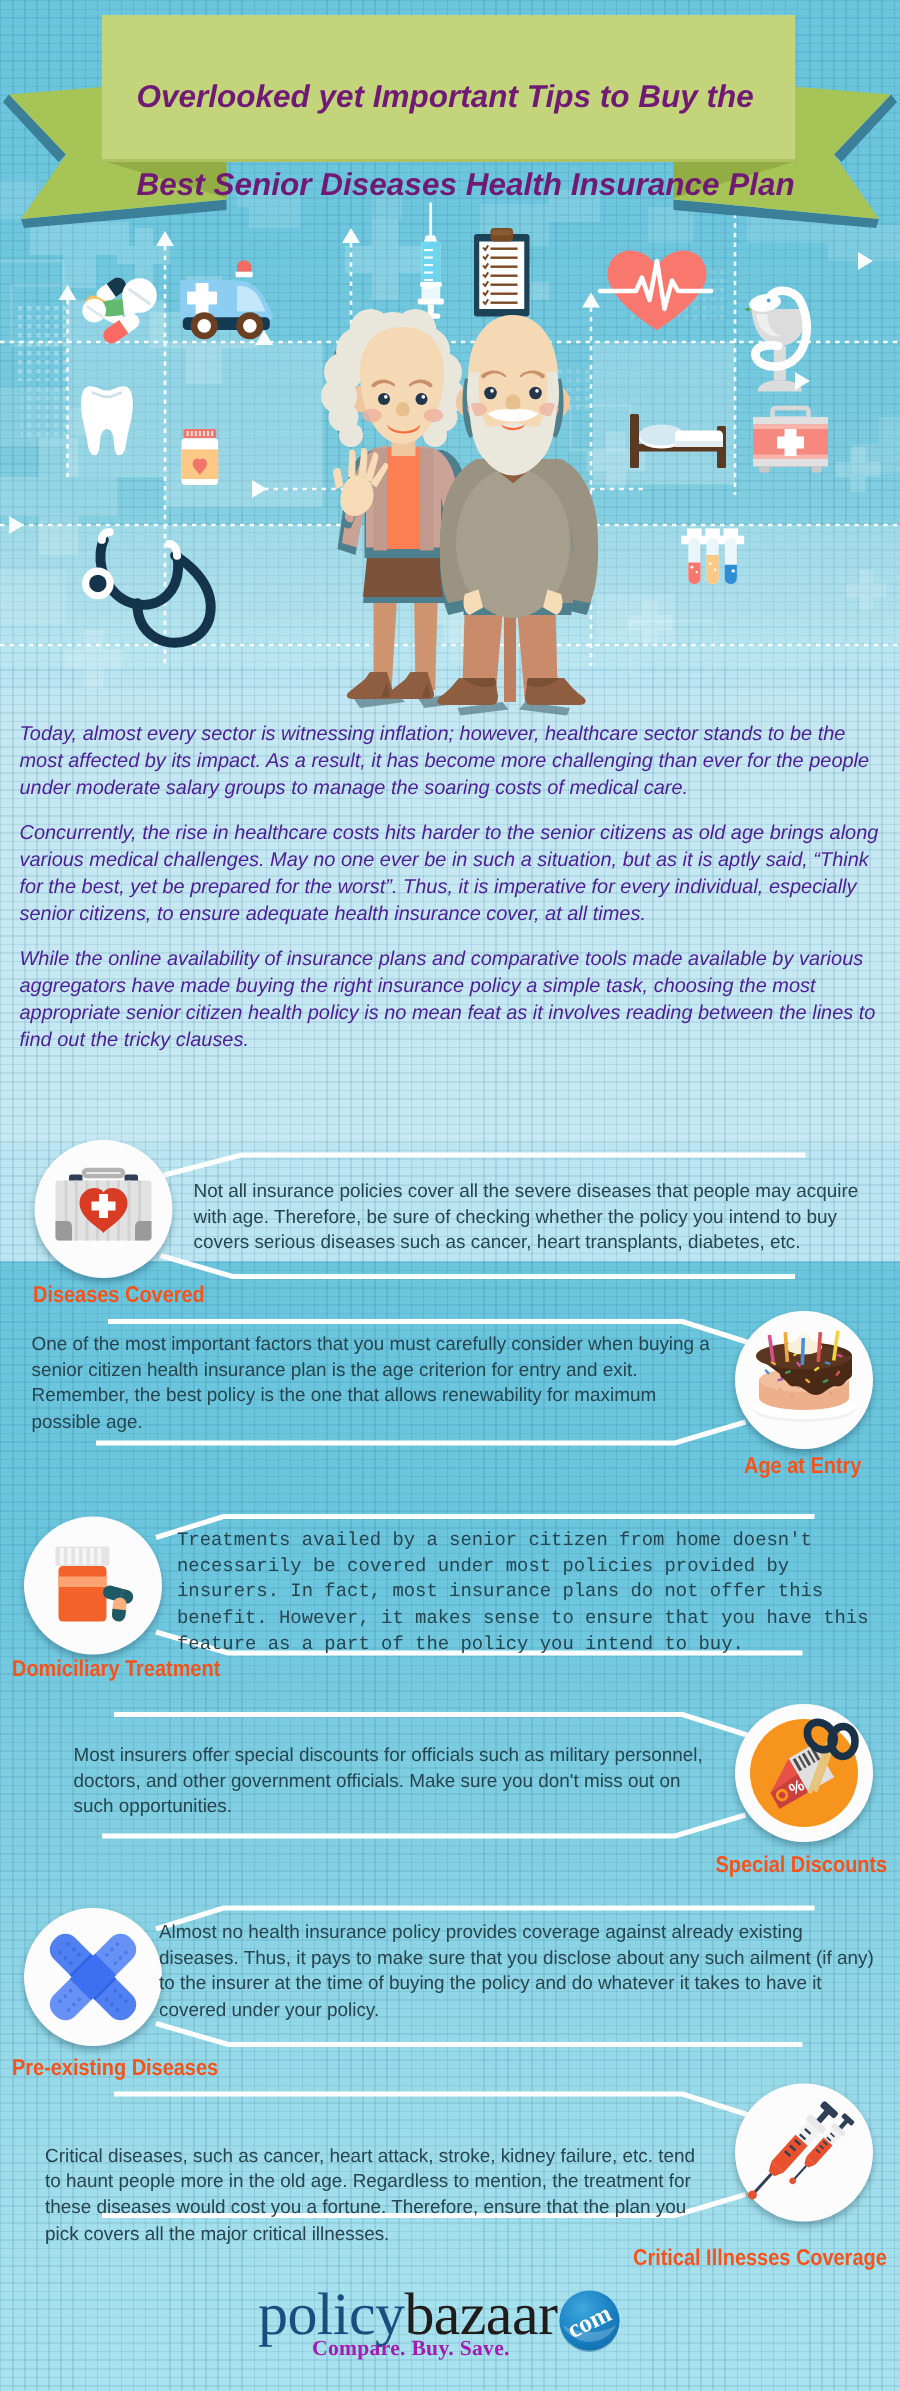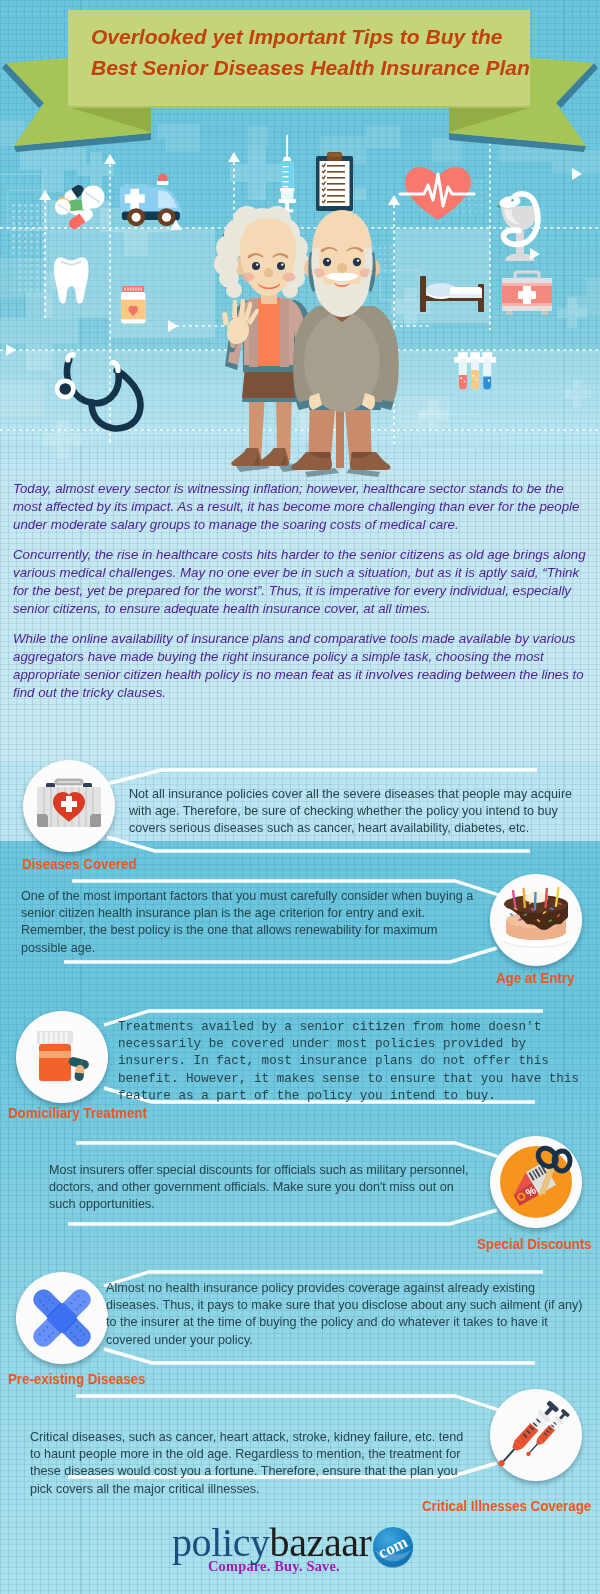--- a/index.html
+++ b/index.html
@@ -23,21 +23,21 @@
     background-image:
       repeating-linear-gradient(to right, rgba(24,96,128,.13) 0 1px, transparent 1px 8.05px),
       repeating-linear-gradient(to bottom, rgba(24,96,128,.10) 0 1px, transparent 1px 5.72px);}
   .hero{position:absolute;left:0;top:0;}
 
   
   .banner{position:absolute;left:0;top:0;width:600px;height:150px;}
   .banner svg{position:absolute;left:0;top:0;}
   .banner-text{position:absolute;left:91px;top:21px;width:480px;}
   .banner-text div{font:italic 700 21px/31px "Liberation Sans",sans-serif;
-    color:#c2410c;letter-spacing:0px;white-space:nowrap;}
+    color:#701a75;letter-spacing:0px;white-space:nowrap;margin-top:28px;}
 
   
   .intro{position:absolute;left:13px;top:480px;width:574px;}
   .intro p{margin:0 0 12px 0;font:italic 400 13.3px/18px "Liberation Sans",sans-serif;
     color:#4c1d95;}
 
 
   
   .seclines{position:absolute;left:0;top:0;width:600px;height:1594px;pointer-events:none;}
   .circ{position:absolute;width:92px;height:92px;border-radius:50%;background:#fcfcfc;
@@ -523,21 +523,21 @@
         <path d="M14,54 h8 c2,0 3,2 3,4 v9 h-9 c-1,0 -2,-1 -2,-2 z" fill="#9a9a9a"></path>
         <path d="M78,54 h-8 c-2,0 -3,2 -3,4 v9 h9 c1,0 2,-1 2,-2 z" fill="#9a9a9a"></path>
         <path d="M46,62 c-2,-3 -16,-10 -16,-20 c0,-6 5,-10 10,-10 c3,0 5,1 6,3 c1,-2 3,-3 6,-3 c5,0 10,4 10,10 c0,10 -14,17 -16,20 z" fill="#d93c24"></path>
         <g fill="#ffffff">
             <rect x="43" y="36" width="6" height="16"></rect>
             <rect x="38" y="41" width="16" height="6"></rect>
           </g>
       </svg>
     </div>
     <div class="slabel" style="left:22px;top:855px;">Diseases Covered</div>
-    <div class="stext" style="left:129px;top:786px;width:448px;">Not all insurance policies cover all the severe diseases that people may acquire with age. Therefore, be sure of checking whether the policy you intend to buy covers serious diseases such as cancer, heart availability, diabetes, etc.</div>
+    <div class="stext" style="left:129px;top:786px;width:448px;">Not all insurance policies cover all the severe diseases that people may acquire with age. Therefore, be sure of checking whether the policy you intend to buy covers serious diseases such as cancer, heart transplants, diabetes, etc.</div>
 
     <div class="circ" style="left:490px;top:874px;">
       <svg width="92" height="92" viewBox="0 0 92 92">
         <ellipse cx="46" cy="66" rx="34" ry="8" fill="#f2f2f2"></ellipse>
         <ellipse cx="46" cy="64" rx="34" ry="8" fill="#ffffff"></ellipse>
         <path d="M16,46 h60 v12 a30,8 0 0 1 -60,0 z" fill="#edb08a"></path>
         <ellipse cx="46" cy="46" rx="30" ry="8" fill="#f2c09e"></ellipse>
         <g fill="#d89a74" opacity=".6">
           <circle cx="30" cy="52" r="1"></circle>
             <circle cx="38" cy="56" r="1"></circle>

